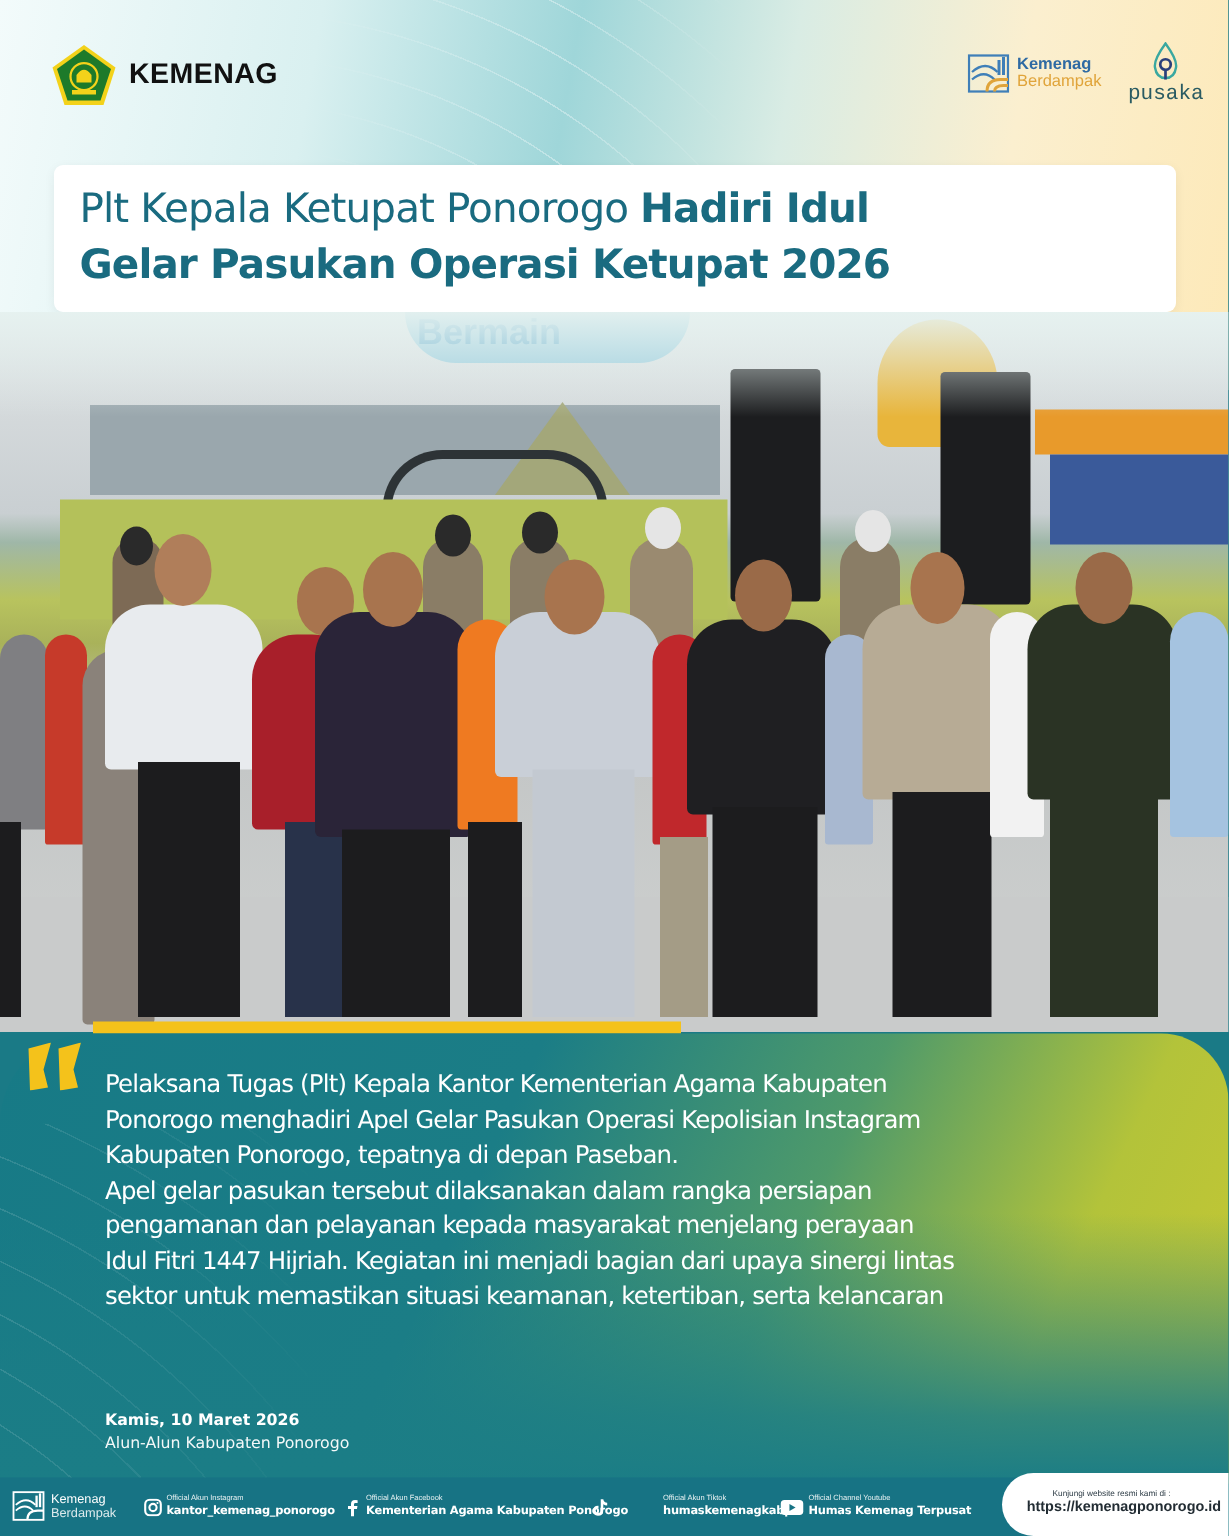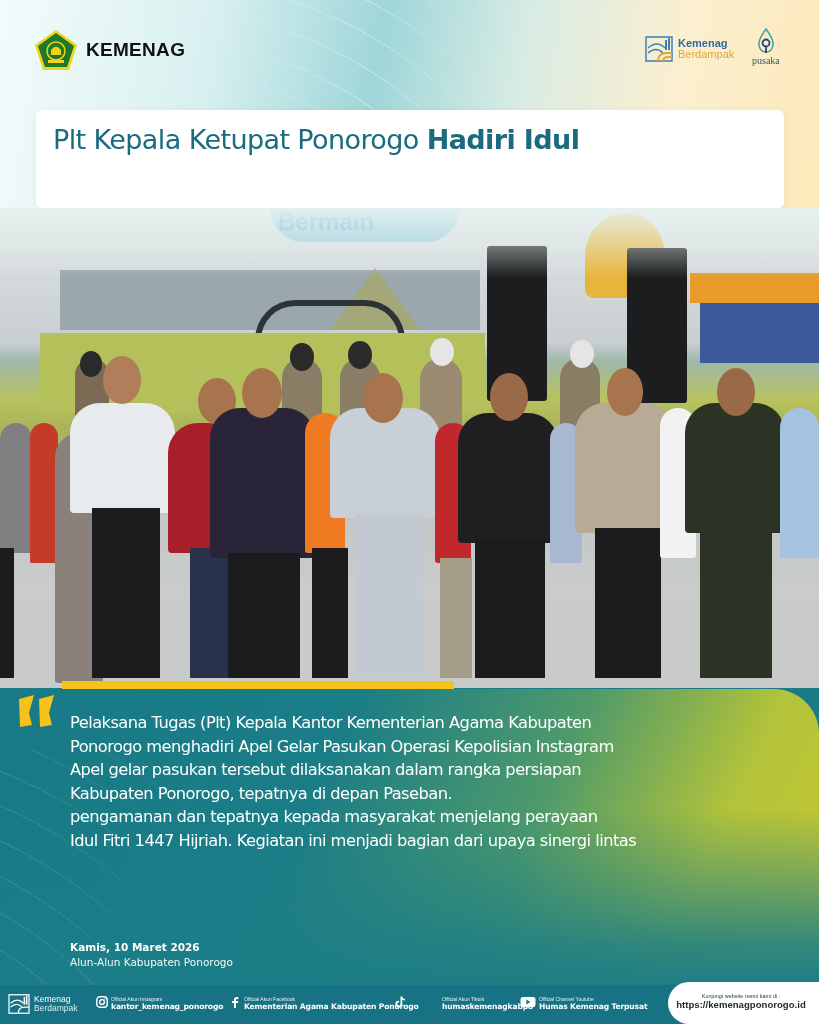--- a/index.html
+++ b/index.html
@@ -24,21 +24,21 @@
     .brand-name { font-family: "Liberation Sans", sans-serif; font-weight: 700; font-size: 19px; color: #111; letter-spacing: 0.3px; }
 
     .partner { position: absolute; top: 36px; display: flex; align-items: center; gap: 5px; }
     .partner-berdampak { left: 645px; }
     .partner-berdampak .pb-icon { width: 28px; height: 26px; }
     .pb-text { font-family: "Liberation Sans", sans-serif; font-size: 11px; line-height: 11px; }
     .pb-text .l1 { color: #2f6aa3; font-weight: 700; display: block; }
     .pb-text .l2 { color: #e0a43a; display: block; }
     .partner-pusaka { left: 752px; top: 28px; flex-direction: column; gap: 1px; }
     .partner-pusaka .pk-icon { width: 18px; height: 26px; }
-    .pk-text { font-family: Liberation Serif, serif; font-size: 10px; color: #2a5b62; }
+    .pk-text { font-family: Liberation Mono, monospace; font-size: 14px; color: #2a5b62; }
 
     
     .title-card {
       position: absolute; left: 36px; top: 110px; width: 748px; height: 98px;
       background: #ffffff; border-radius: 6px;
       padding: 11px 0 0 17px;
       box-shadow: 0 2px 8px rgba(0,0,0,0.06);
     }
     .title-line { font-family: "DejaVu Sans", sans-serif; font-size: 27px; line-height: 37px; color: #1a6b80; letter-spacing: -0.6px; white-space: nowrap; }
     .title-line .light { font-weight: 400; }
@@ -97,35 +97,35 @@
     .body-text p { white-space: nowrap; }
     .meta { position: absolute; left: 70px; top: 940px; z-index: 2; color: #ffffff; font-family: "DejaVu Sans", sans-serif; }
     .meta-date { font-size: 10.5px; font-weight: 700; line-height: 15px; }
     .meta-place { font-size: 10.5px; font-weight: 400; line-height: 15px; opacity: 0.95; }
 
     
     .footer { position: absolute; left: 0; top: 985px; width: 819px; height: 39px; background: #177384; display: flex; align-items: center; }
     .f-brand { position: absolute; left: 8px; top: 9px; display: flex; align-items: center; gap: 4px; }
     .f-brand .fb-icon { width: 22px; height: 20px; }
     .f-brand .fb-text { font-family: "Liberation Sans", sans-serif; font-size: 8.5px; line-height: 9px; color: #fff; }
-    .social { position: absolute; top: 11px; display: flex; align-items: flex-start; gap: 3px; color: #ffffff; }
+    .social { position: absolute; top: 11px; display: flex; align-items: flex-end; gap: 3px; color: #ffffff; }
     .social .s-icon { width: 12px; height: 12px; }
     .social .s-small { font-family: "Liberation Sans", sans-serif; font-size: 5px; line-height: 6px; opacity: 0.9; display: block; }
     .social .s-handle { font-family: "DejaVu Sans", sans-serif; font-weight: 700; font-size: 7.6px; line-height: 9px; display: block; letter-spacing: -0.15px; }
     .s-ig { left: 96px; }
     .s-fb { left: 229px; }
     .s-tt { left: 394px; gap: 36px; }
     .s-yt { left: 520px; }
     .web-pill {
       position: absolute; left: 668px; top: 982px; width: 160px; height: 42px;
       background: #ffffff; border-radius: 22px 0 0 22px;
       text-align: center; padding-top: 11px; padding-right: 14px;
     }
     .web-label { font-family: "Liberation Sans", sans-serif; font-size: 5.5px; color: #2b3a44; display: block; line-height: 6px; }
-    .web-url { font-family: "Liberation Sans", sans-serif; font-weight: 700; font-size: 9.6px; color: #222c33; display: block; line-height: 12px; }
+    .web-url { font-family: "Liberation Sans", sans-serif; font-weight: 700; font-size: 9.6px; color: #222c33; display: block; line-height: 12px; text-align: right; }
   </style>
 </head>
 <body>
 
 <div class="top-bg"></div>
 
 <div class="brand">
   <svg class="brand-emblem" viewBox="0 0 44 42">
     <polygon points="22,1 43,16 35,41 9,41 1,16" fill="#f3d21a"></polygon>
     <polygon points="22,4 40,17 33,38 11,38 4,17" fill="#1d7a2a"></polygon>
@@ -159,20 +159,23 @@
     <circle cx="9" cy="15" r="3.5" fill="none" stroke="#2a3f7a" stroke-width="1.8"></circle>
     <line x1="9" y1="18" x2="9" y2="25" stroke="#2a3f7a" stroke-width="1.8"></line>
   </svg>
   <span class="pk-text">pusaka</span>
 </div>
 
 <div class="title-card">
   <div class="title-line">
     <span class="light">Plt Kepala Ketupat Ponorogo </span><span class="bold">Hadiri Idul</span>
   </div>
+  <div class="title-line">
+    <span class="bold">Gelar Pasukan Operasi Ketupat 2026</span>
+  </div>
 </div>
 
 <div class="photo" aria-label="Group photo of officials and police standing in formation at Apel Gelar Pasukan Operasi Ketupat 2026">
   <div class="sign"></div>
   <span class="sign-text">Bermain</span>
   <div class="tent"></div>
   <div class="tent-peak"></div>
   <div class="gate"></div>
   <div class="greenwall"></div>
   <div class="dome"></div>
@@ -247,24 +250,25 @@
 <div class="panel"></div>
 
 <svg class="quote-mark" viewBox="0 0 40 32">
   <path d="M2,4 L17,0 L12,18 L15,30 L3,32 Z" fill="#f4c21b"></path>
   <path d="M22,4 L37,0 L32,18 L35,30 L23,32 Z" fill="#f4c21b"></path>
 </svg>
 
 <div class="body-text">
   <p>Pelaksana Tugas (Plt) Kepala Kantor Kementerian Agama Kabupaten</p>
   <p>Ponorogo menghadiri Apel Gelar Pasukan Operasi Kepolisian Instagram</p>
+  <p>Kabupaten Ponorogo, tepatnya di depan Paseban.</p>
   <p>Apel gelar pasukan tersebut dilaksanakan dalam rangka persiapan</p>
-  <p>Kabupaten Ponorogo, tepatnya di depan Paseban.</p>
-  <p>pengamanan dan tepatnya kepada masyarakat menjelang perayaan</p>
+  <p>pengamanan dan pelayanan kepada masyarakat menjelang perayaan</p>
   <p>Idul Fitri 1447 Hijriah. Kegiatan ini menjadi bagian dari upaya sinergi lintas</p>
+  <p>sektor untuk memastikan situasi keamanan, ketertiban, serta kelancaran</p>
 </div>
 
 <div class="meta">
   <div class="meta-date">Kamis, 10 Maret 2026</div>
   <div class="meta-place">Alun-Alun Kabupaten Ponorogo</div>
 </div>
 
 <div class="footer">
   <div class="f-brand">
     <svg class="fb-icon" viewBox="0 0 28 26">

